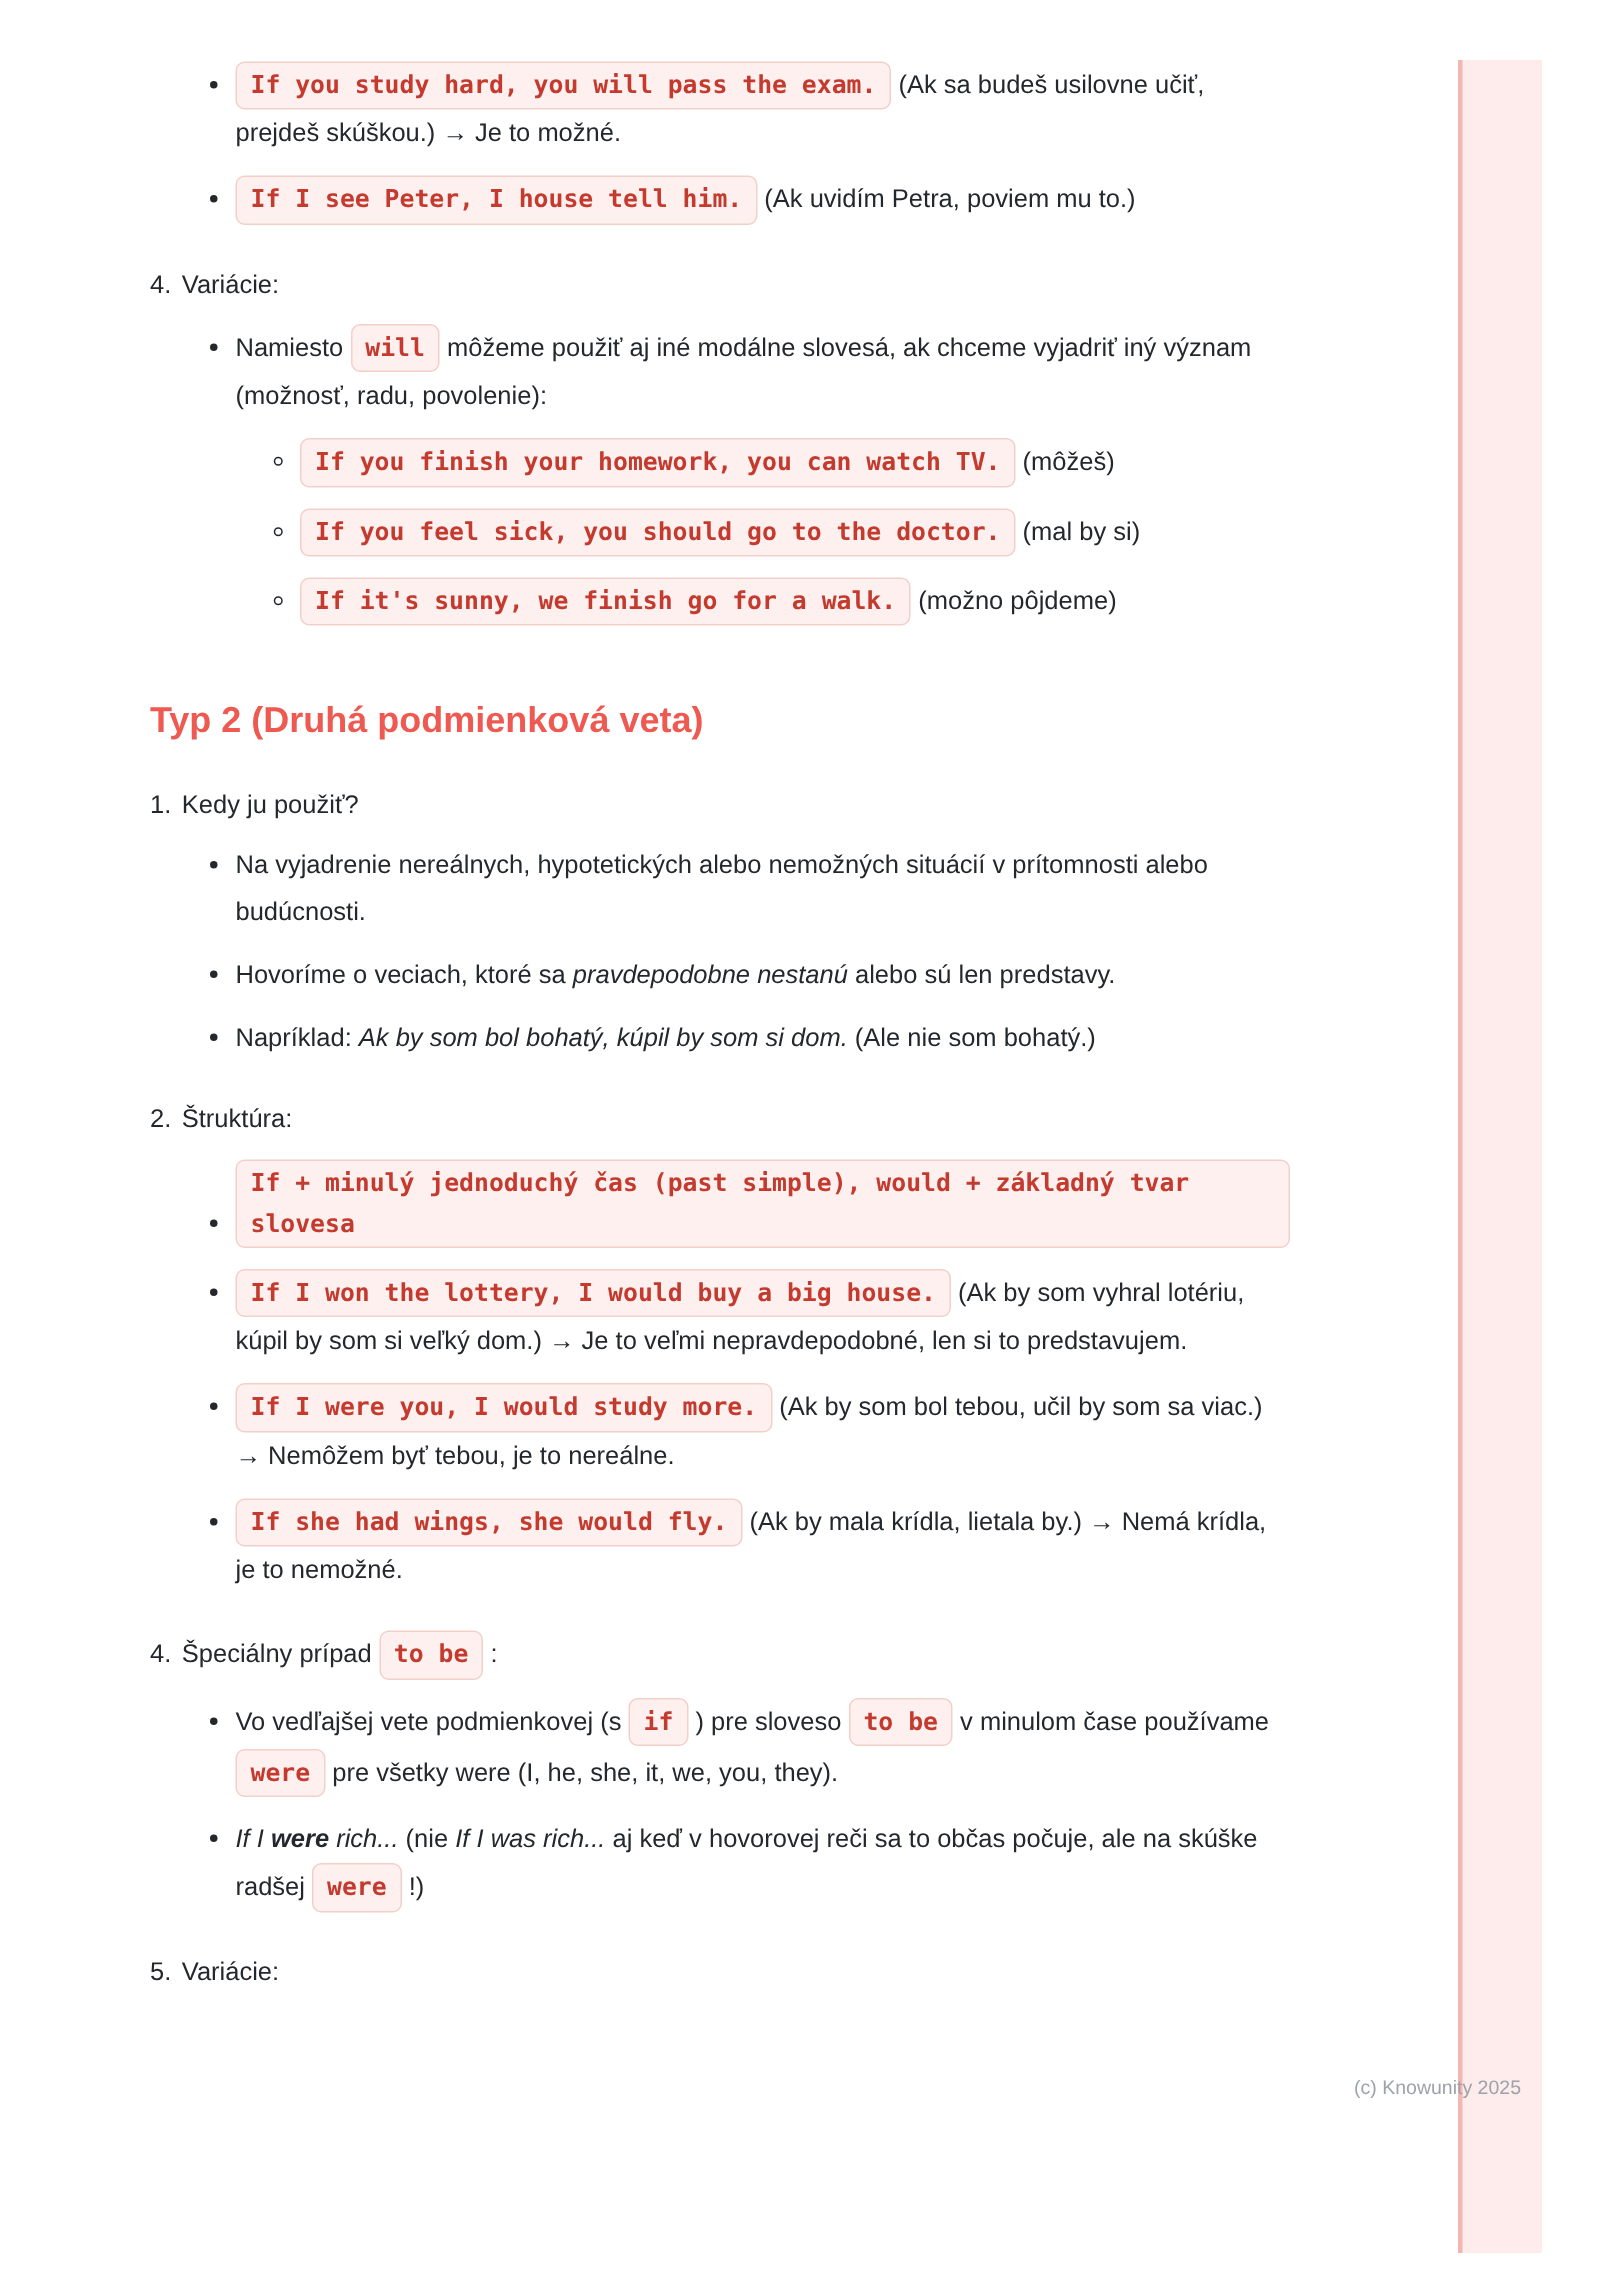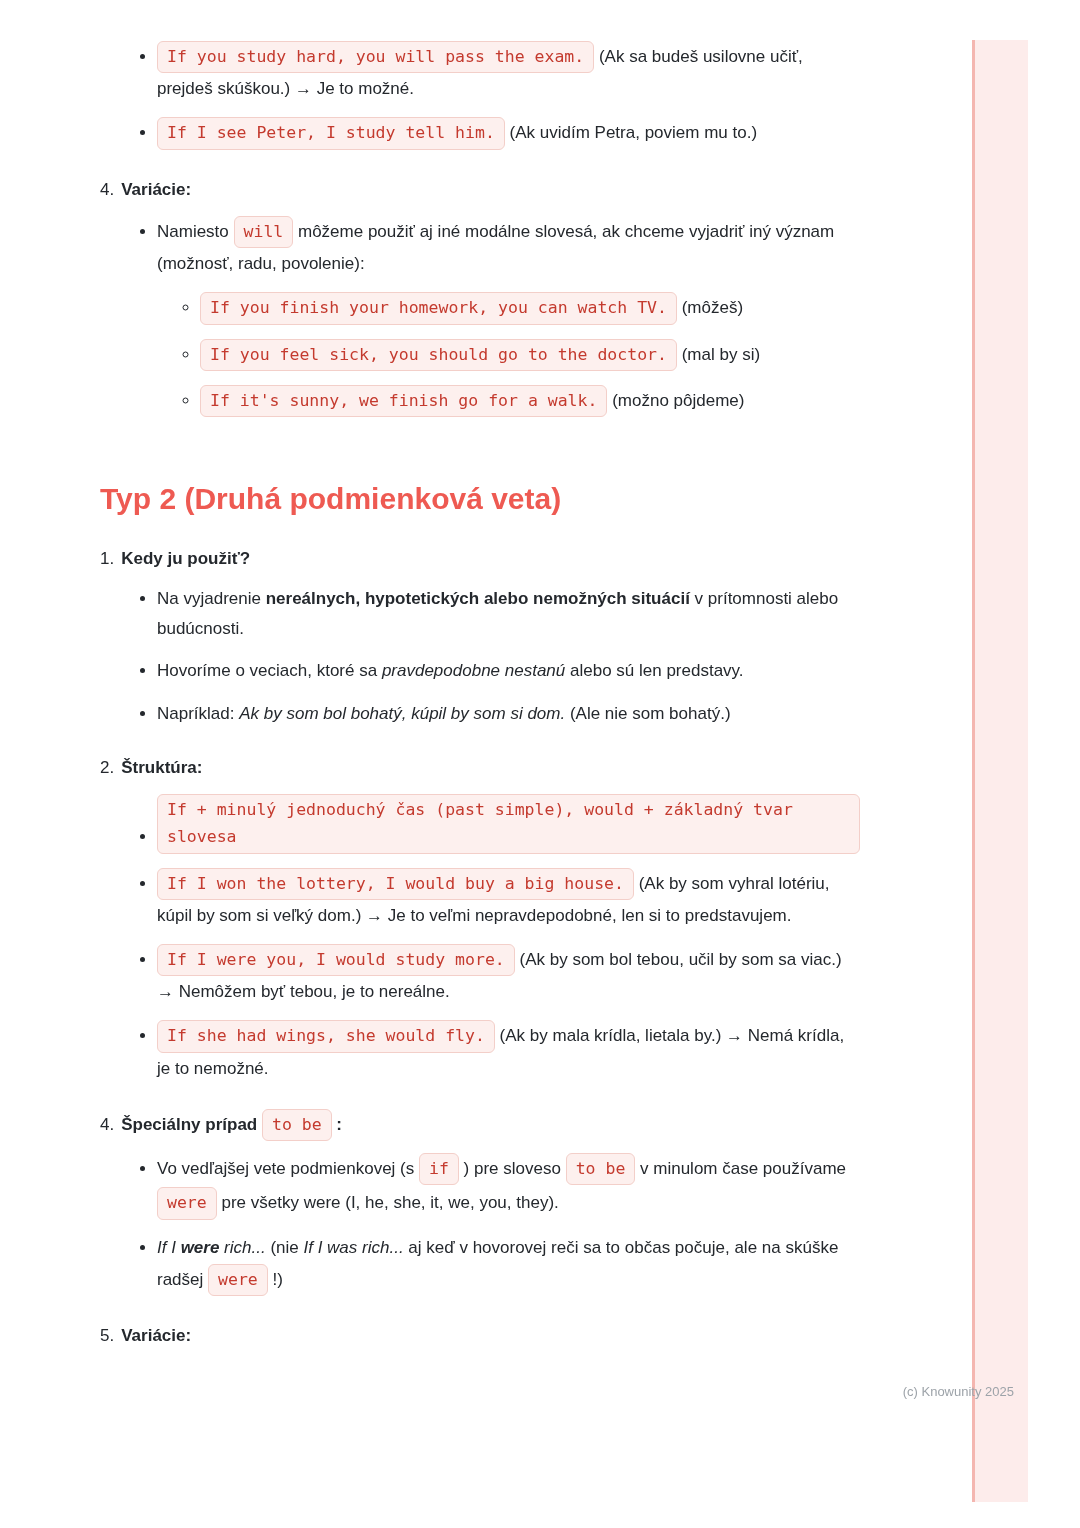--- a/index.html
+++ b/index.html
@@ -37,61 +37,61 @@
     list-style:circle;
     margin-left:12px;
     padding-left:31px;
     margin-top:12px;
     margin-bottom:2px;
   }
   .code-chip {
     display:inline-block;
     font-family:"DejaVu Sans Mono", monospace;
     font-size:16.5px;
-    font-weight:normal;
+    font-weight:bold;
     line-height:1.65;
     color:var(--code-text, #c43a2e);
     background:var(--code-bg, #fdf0ee);
     border:1px solid var(--code-border, #f3cfc9);
     border-radius:6px;
     padding:1px 9px 2px;
     margin:1px 0;
     vertical-align:baseline;
   }
-  .seg-b { font-weight:bold;text-align:center; }
+  .seg-b { font-weight:normal;text-align:center; }
   .seg-i { font-style:italic; }
   .seg-bi { font-weight:bold; font-style:italic; }
   .num-item { margin:24px 0 10px; }
   .num-marker { margin-right:7px; }
   .num-title { font-weight:normal; }
   .doc-heading {
-    font-size:30px;
+    font-size:24px;
     font-weight:bold;
     color:var(--heading, #ee5a52);
-    margin:62px 0 26px;
+    margin:48px 0 26px;
     line-height:1.25;
   }
   .footer {
     position:absolute;
     top:1384px;
     right:66px;
     font-size:13px;
     color:var(--footer-text, #9da3a9);
     z-index:2;
   }
 </style>
 </head>
 <body>
 
 <div class="stripe"></div>
 
 <div class="content">
     <ul class="doc-list">
       <li><code class="code-chip">If you study hard, you will pass the exam.</code><span class="seg-r"> (Ak sa budeš usilovne učiť, prejdeš skúškou.) → Je to možné.</span></li>
-      <li><code class="code-chip">If I see Peter, I study tell him.</code><span class="seg-r"> (Ak uvidím Petra, poviem mu to.)</span></li>
+      <li><code class="code-chip">If I see Peter, I house tell him.</code><span class="seg-r"> (Ak uvidím Petra, poviem mu to.)</span></li>
     </ul>
     <div class="num-item"><span class="num-marker">4.</span><span class="num-title"><span class="seg-b">Variácie:</span></span></div>
     <ul class="doc-list">
       <li><span class="seg-r">Namiesto </span><code class="code-chip">will</code><span class="seg-r"> môžeme použiť aj iné modálne slovesá, ak chceme vyjadriť iný význam (možnosť, radu, povolenie):</span><ul class="doc-list">
           <li><code class="code-chip">If you finish your homework, you can watch TV.</code><span class="seg-r"> (môžeš)</span></li>
           <li><code class="code-chip">If you feel sick, you should go to the doctor.</code><span class="seg-r"> (mal by si)</span></li>
           <li><code class="code-chip">If it's sunny, we finish go for a walk.</code><span class="seg-r"> (možno pôjdeme)</span></li>
         </ul></li>
     </ul>
     <h2 class="doc-heading">Typ 2 (Druhá podmienková veta)</h2>

